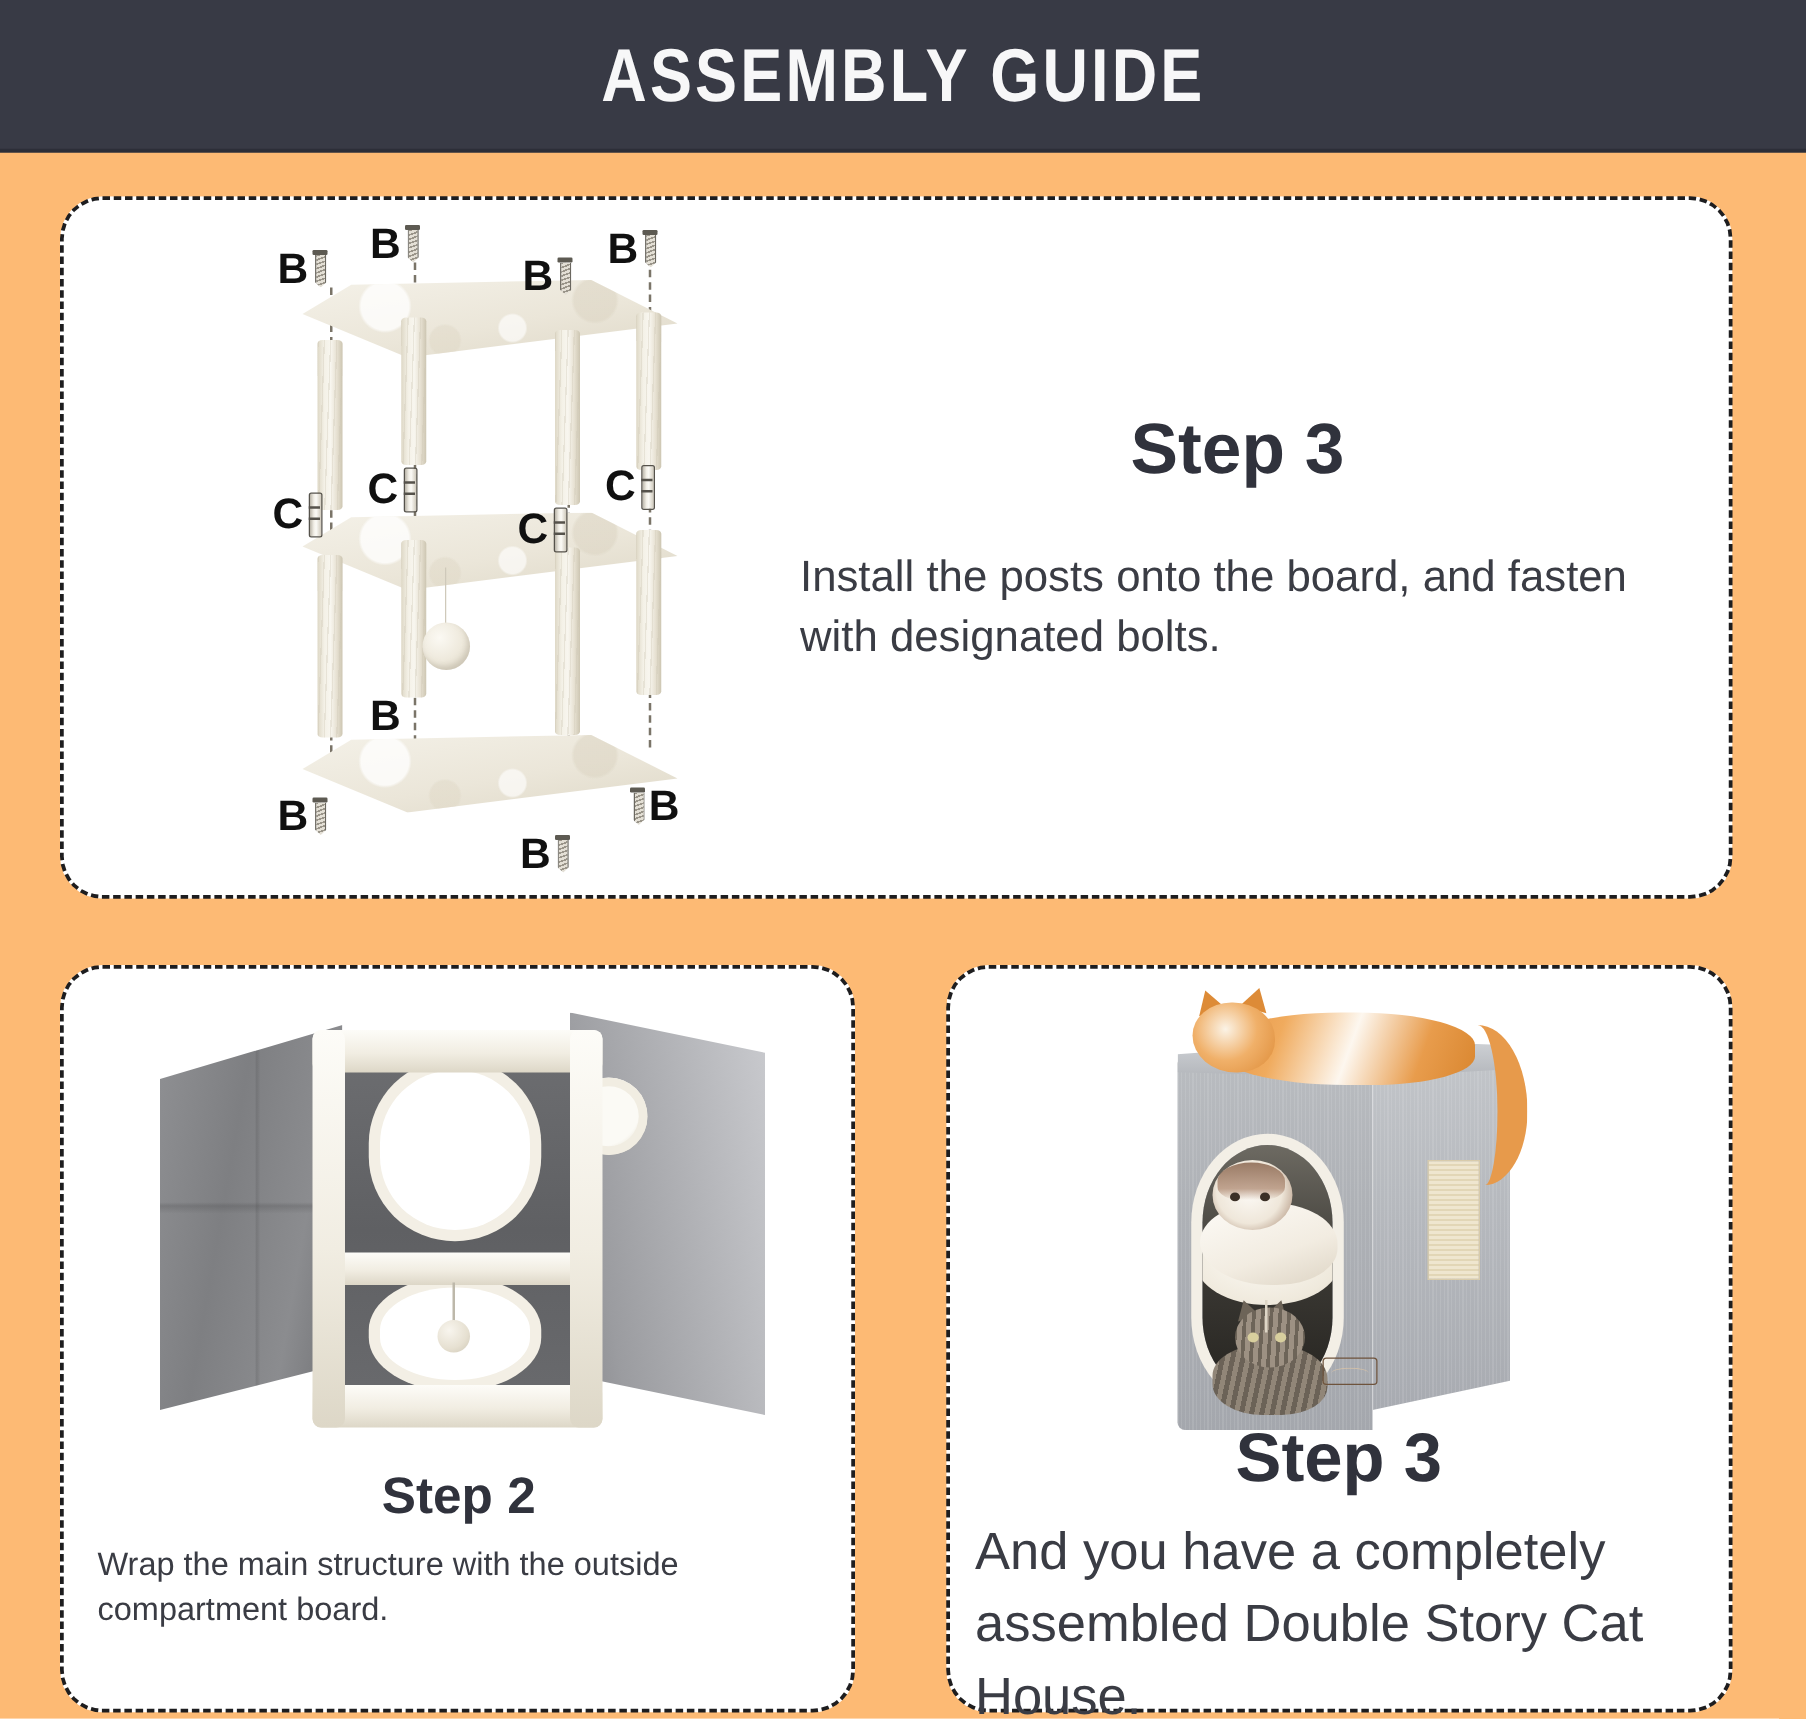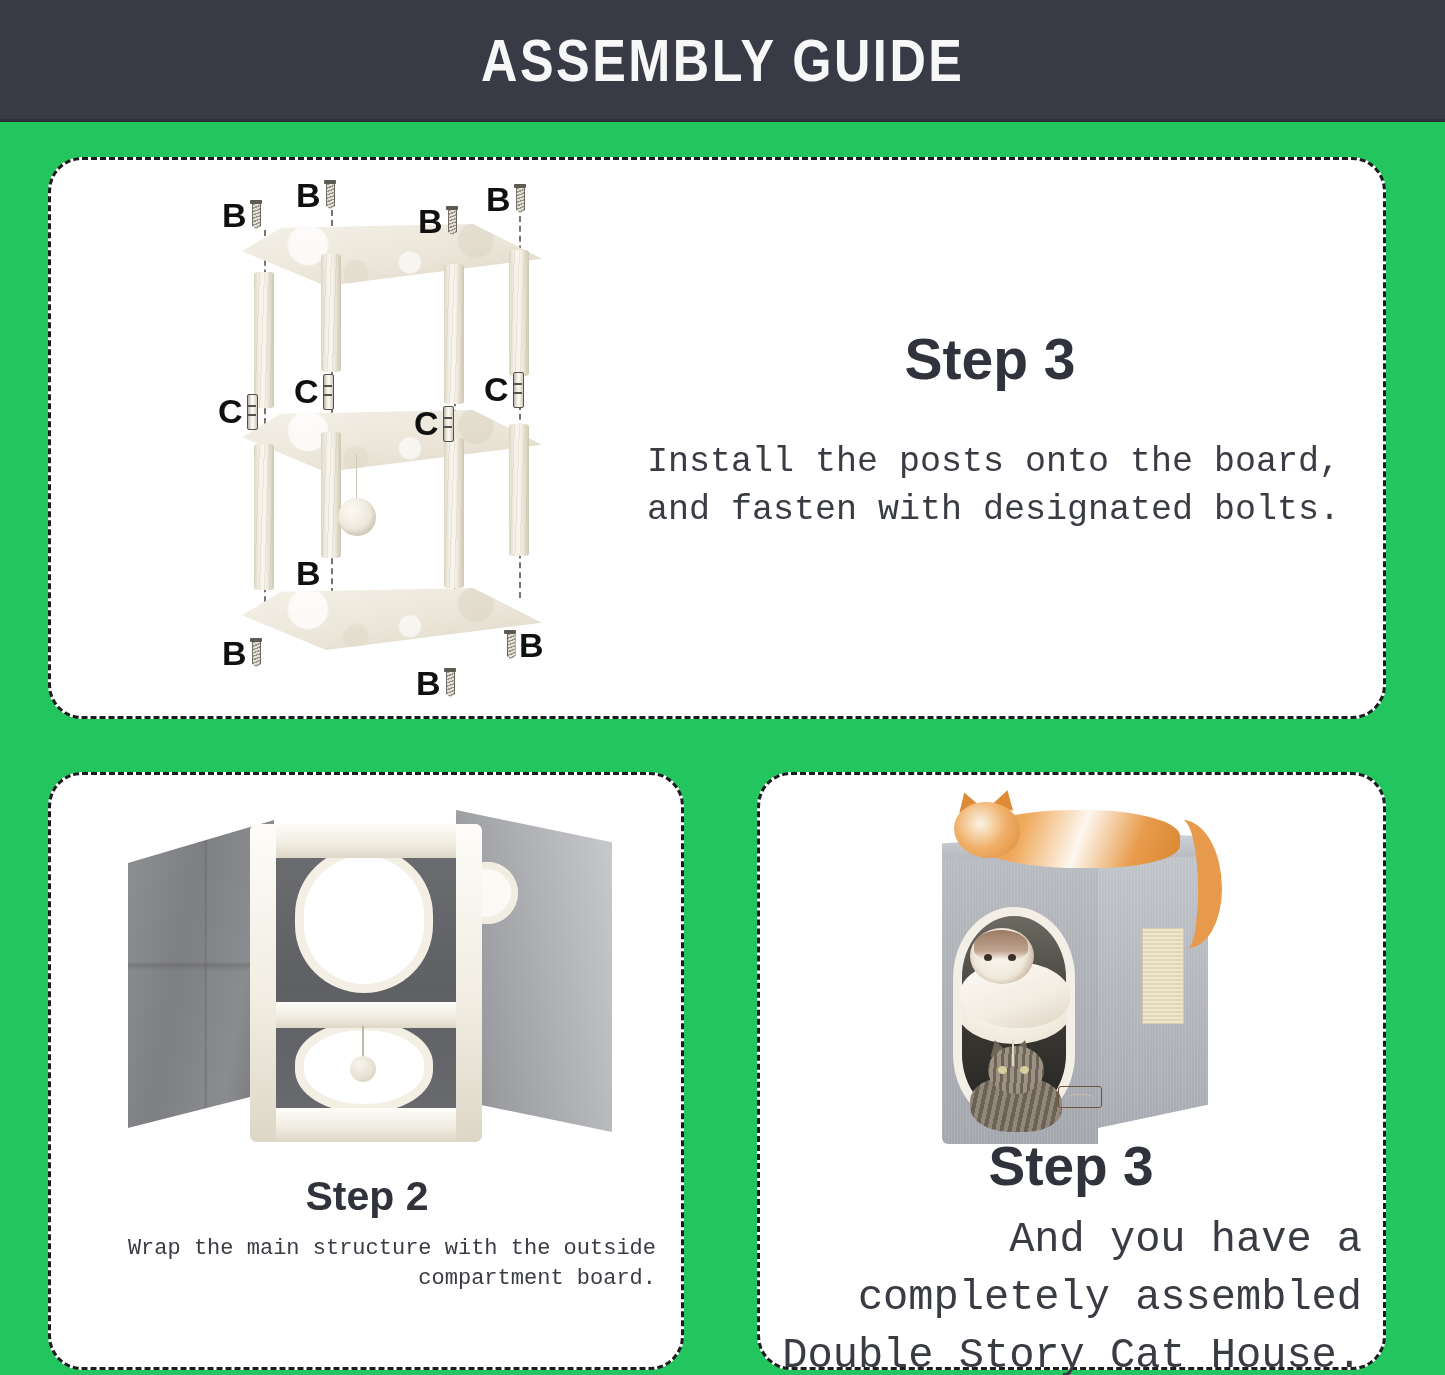--- a/index.html
+++ b/index.html
@@ -10,21 +10,21 @@
     height: 1375px;
     background: #ffffff;
     font-family: "Liberation Sans", "DejaVu Sans", sans-serif;
     overflow: hidden;
   }
 
   #page {
     position: relative;
     width: 1445px;
     height: 1375px;
-    background: #22c55e;
+    background: #fdba74;
   }
 
   
   .header-bar {
     position: absolute;
     left: 0; top: 0;
     width: 1445px;
     height: 122px;
     background: #383a45;
     display: flex;
@@ -64,45 +64,44 @@
   
   .step-heading {
     color: #30323c;
     font-weight: 700;
     text-align: center;
     line-height: 1.05;
     white-space: nowrap;
   }
   .step-body {
     color: #3a3c44;
-    text-align: right;
+    text-align: left;
     line-height: 1.38;
     font-weight: 400;
-    font-family: Liberation Mono, monospace;
   }
 
   
   #step1-text {
     position: absolute;
     left: 640px;
     top: 330px;
     width: 700px;
   }
   #step1-text .step-heading { font-size: 57px; margin-bottom: 48px; }
   #step1-text .step-body    { font-size: 35px; }
 
   
   #step2-text {
     position: absolute;
     left: 78px;
     top: 1175px;
     width: 578px;
   }
   #step2-text .step-heading { font-size: 41px; margin-bottom: 16px; }
-  #step2-text .step-body    { font-size: 22px; }
+  #step2-text .step-body    { font-size: 26px; }
 
   
   #step3-text {
     position: absolute;
     left: 780px;
     top: 1138px;
     width: 582px;
   }
   #step3-text .step-heading { font-size: 55px; margin-bottom: 16px; }
   #step3-text .step-body    { font-size: 42px; }

